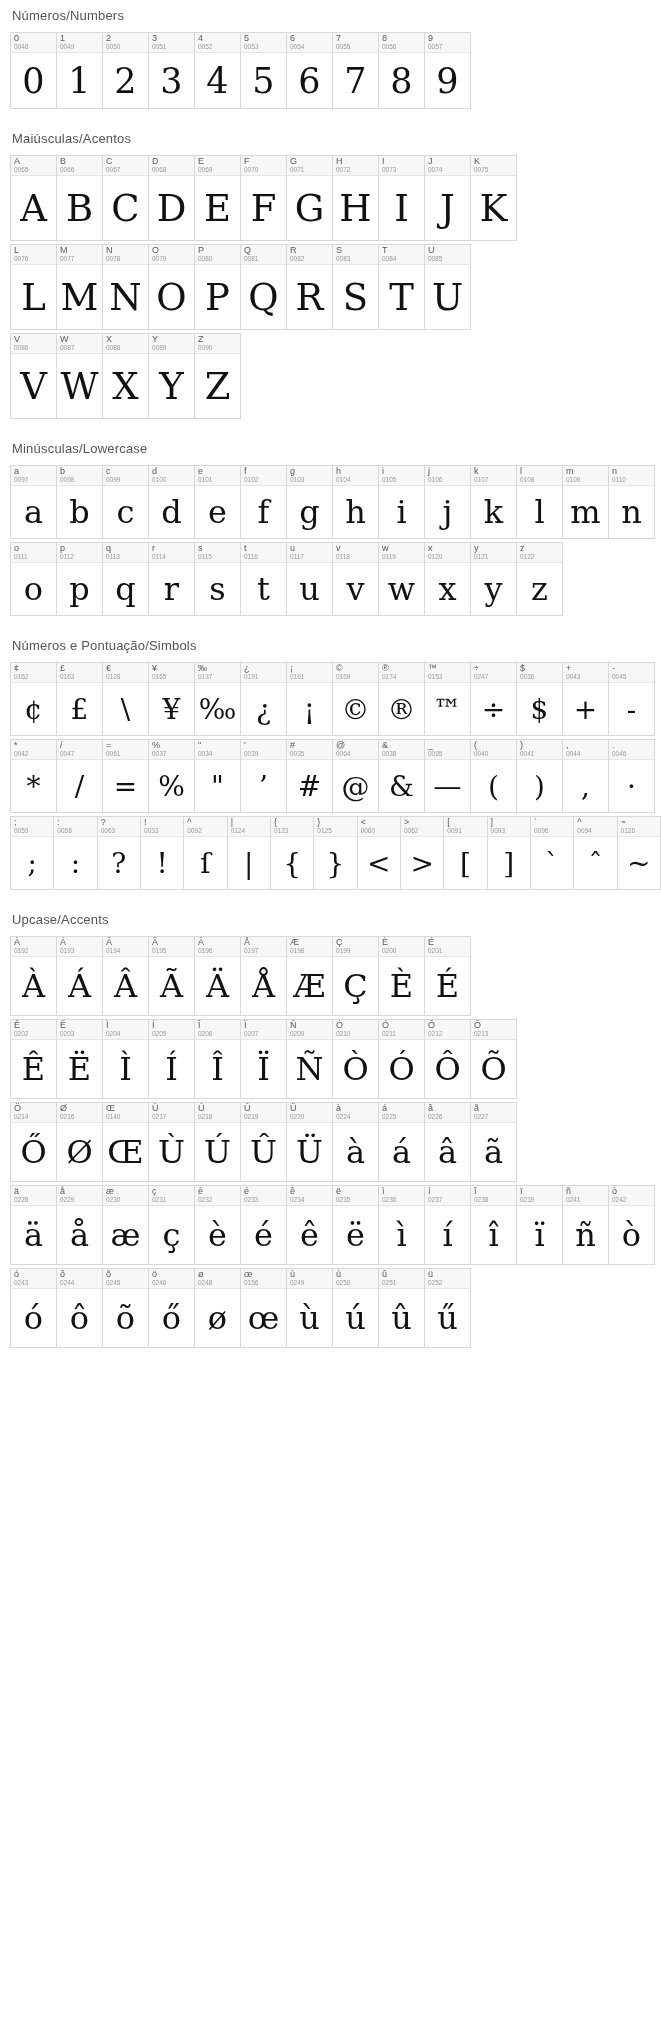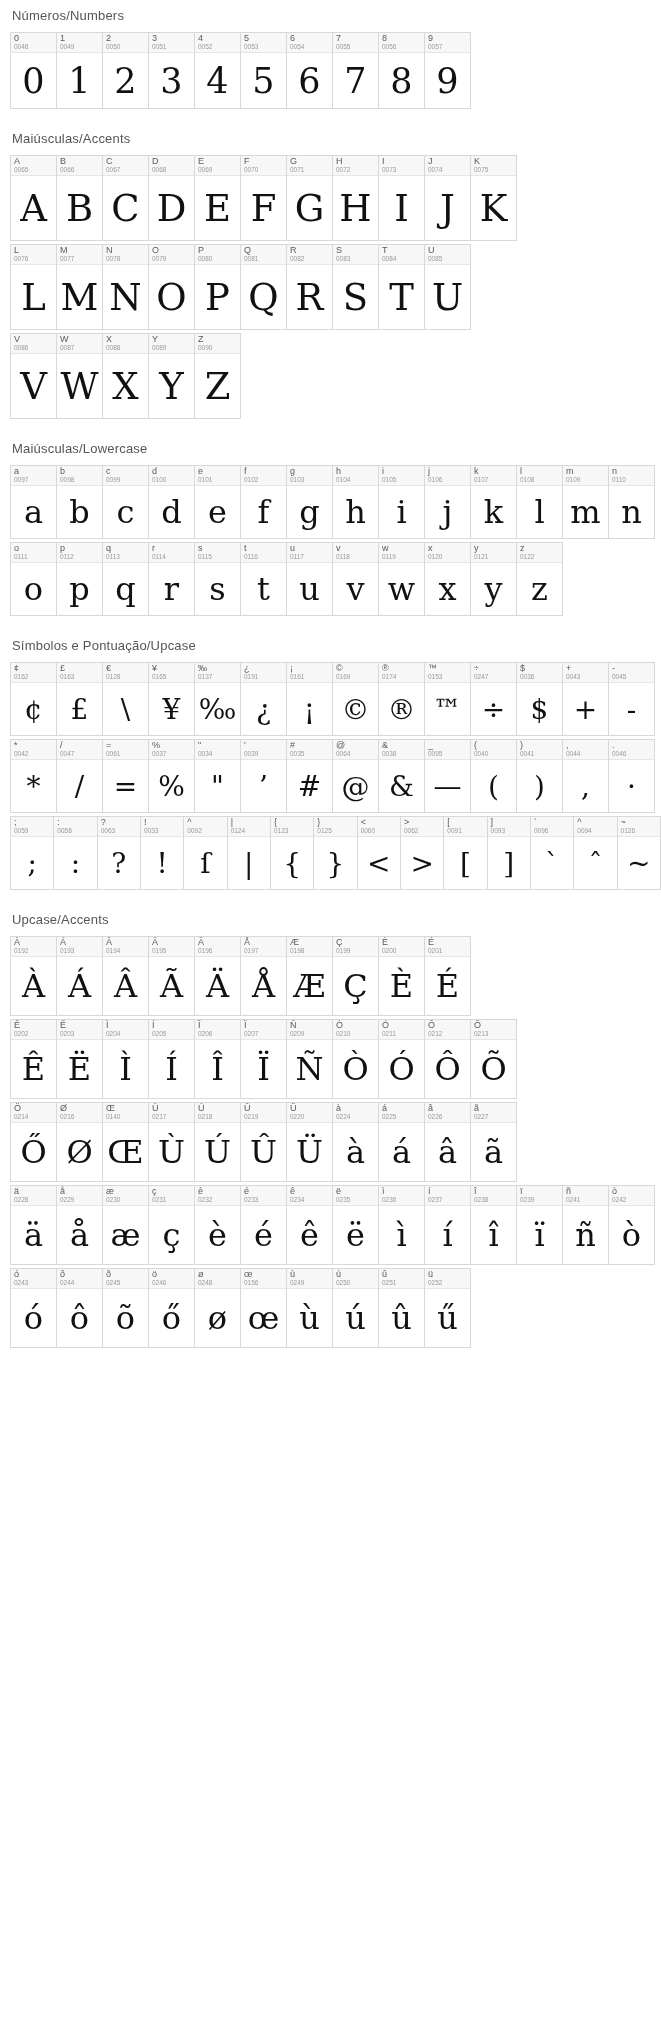--- a/index.html
+++ b/index.html
@@ -167,21 +167,21 @@
               <div class="meta">
                 <div class="ch">9</div>
                 <div class="code">0057</div>
               </div>
               <div class="big">9</div>
             </div>
           </div>
         </div>
       </div>
       <div class="section">
-        <div class="section-title">Maiúsculas/Accents</div>
+        <div class="section-title">Maiúsculas/Acentos</div>
         <div class="glyph-rows grid-upper">
           <div class="glyph-row">
             <div class="cell">
               <div class="meta">
                 <div class="ch">A</div>
                 <div class="code">0065</div>
               </div>
               <div class="big">A</div>
             </div>
             <div class="cell">
@@ -360,21 +360,21 @@
               <div class="meta">
                 <div class="ch">Z</div>
                 <div class="code">0090</div>
               </div>
               <div class="big">Z</div>
             </div>
           </div>
         </div>
       </div>
       <div class="section">
-        <div class="section-title">Maiúsculas/Lowercase</div>
+        <div class="section-title">Minúsculas/Lowercase</div>
         <div class="glyph-rows grid-lower">
           <div class="glyph-row">
             <div class="cell">
               <div class="meta">
                 <div class="ch">a</div>
                 <div class="code">0097</div>
               </div>
               <div class="big">a</div>
             </div>
             <div class="cell">
@@ -551,21 +551,21 @@
               <div class="meta">
                 <div class="ch">z</div>
                 <div class="code">0122</div>
               </div>
               <div class="big">z</div>
             </div>
           </div>
         </div>
       </div>
       <div class="section">
-        <div class="section-title">Símbolos e Pontuação/Upcase</div>
+        <div class="section-title">Números e Pontuação/Simbols</div>
         <div class="glyph-rows grid-sym">
           <div class="glyph-row">
             <div class="cell">
               <div class="meta">
                 <div class="ch">¢</div>
                 <div class="code">0162</div>
               </div>
               <div class="big">¢</div>
             </div>
             <div class="cell">

